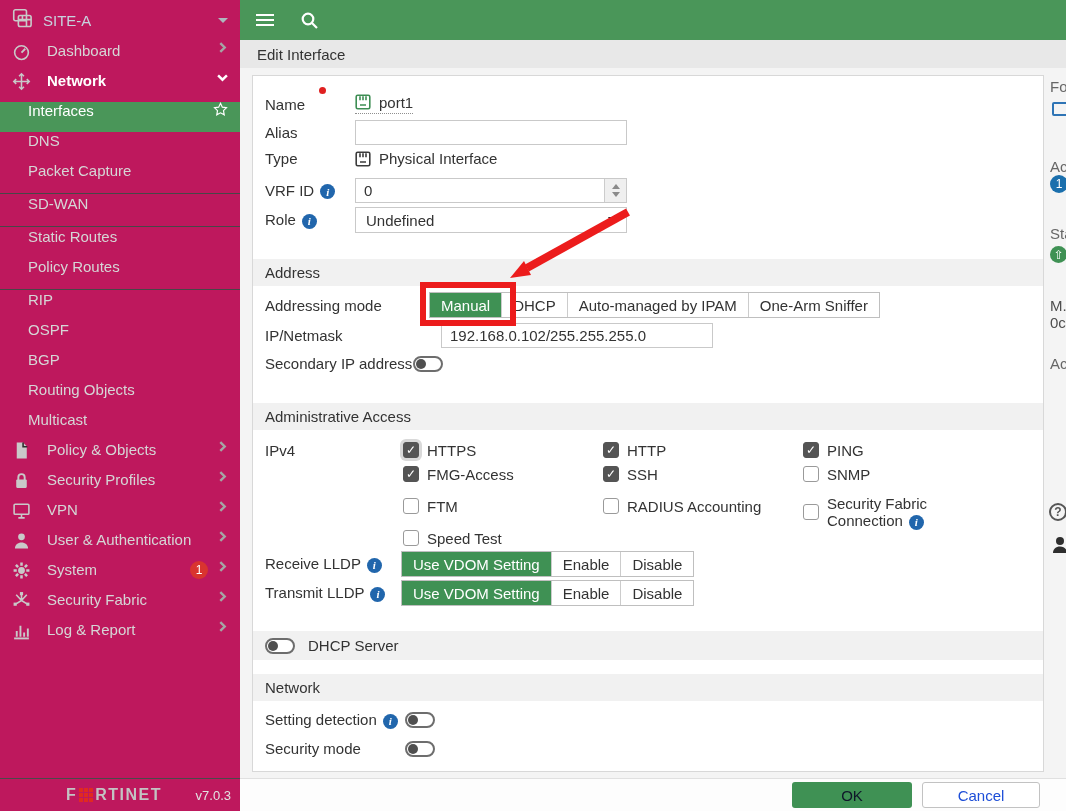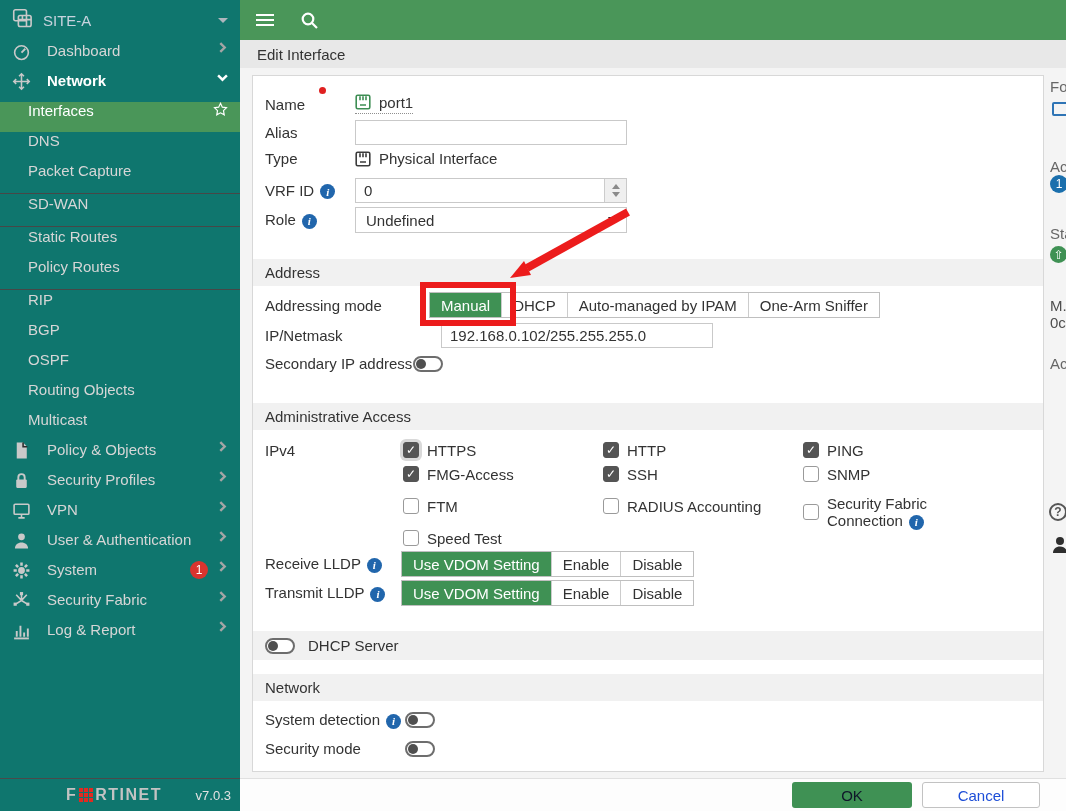--- a/index.html
+++ b/index.html
@@ -1,21 +1,21 @@
 <!DOCTYPE html>
 <html><head>
 <meta charset="utf-8">
 <style>
   * { margin:0; padding:0; box-sizing:border-box; }
   html,body { width:1066px; height:811px; }
   body { position:relative; overflow:hidden; background:#f4f4f4;
          font-family:"Liberation Sans", sans-serif; font-size:15px; color:#333; }
 
   
-  #sidebar { position:absolute; left:0; top:0; width:240px; height:811px; background:#0f766e; color:#d6d6d6; z-index:5; }
+  #sidebar { position:absolute; left:0; top:0; width:240px; height:811px; background:#be185d; color:#d6d6d6; z-index:5; }
   .sb-header { height:40px; display:flex; align-items:center; padding:0 12px; gap:9px; cursor:pointer; }
   .sb-title { color:#c7d3de; flex:1; }
   .sb-caret { width:0; height:0; border:5px solid transparent; border-top-color:#aeb6bd; margin-top:5px; }
   #nav { position:absolute; top:42px; left:0; right:0; }
   .nav-item { height:30px; display:flex; align-items:flex-start; padding:0 12px; cursor:pointer; }
   .nav-item .nav-icon { width:22px; margin-right:13px; display:flex; color:#c9c9c9; flex:none; }
   .nav-item.sub { padding-left:28px; }
   .nav-item.selected { background:#4a9659; color:#fff; }
   .nav-item.open .nav-label { color:#fff; font-weight:bold; }
   .nav-label { flex:1; white-space:nowrap; overflow:hidden; }
@@ -184,24 +184,24 @@
         <span class="nav-label">Static Routes</span>
       </div>
       <div class="nav-item sub">
         <span class="nav-label">Policy Routes</span>
       </div>
       <div class="nav-divider"></div>
       <div class="nav-item sub">
         <span class="nav-label">RIP</span>
       </div>
       <div class="nav-item sub">
+        <span class="nav-label">OSPF</span>
+      </div>
+      <div class="nav-item sub">
         <span class="nav-label">BGP</span>
-      </div>
-      <div class="nav-item sub">
-        <span class="nav-label">OSPF</span>
       </div>
       <div class="nav-item sub">
         <span class="nav-label">Routing Objects</span>
       </div>
       <div class="nav-item sub">
         <span class="nav-label">Multicast</span>
       </div>
       <div class="nav-item">
         <span class="nav-icon">
           <svg width="19" height="19" viewBox="0 0 18 18" fill="none" stroke="currentColor" stroke-width="1.5">
@@ -493,21 +493,21 @@
         <span class="knob"></span>
       </span>
     <span>DHCP Server</span>
   </div>
 
   <div class="band" style="top:598px;">
     <span>Network</span>
   </div>
 
   <div class="frow" style="top:635px;">
-    <span class="lbl140"><span>System detection</span><span class="info">i</span></span>
+    <span class="lbl140"><span>Setting detection</span><span class="info">i</span></span>
     <span class="toggle">
         <span class="knob"></span>
       </span>
   </div>
 
   <div class="frow" style="top:664px;">
     <span class="lbl140">Security mode</span>
     <span class="toggle">
         <span class="knob"></span>
       </span>

